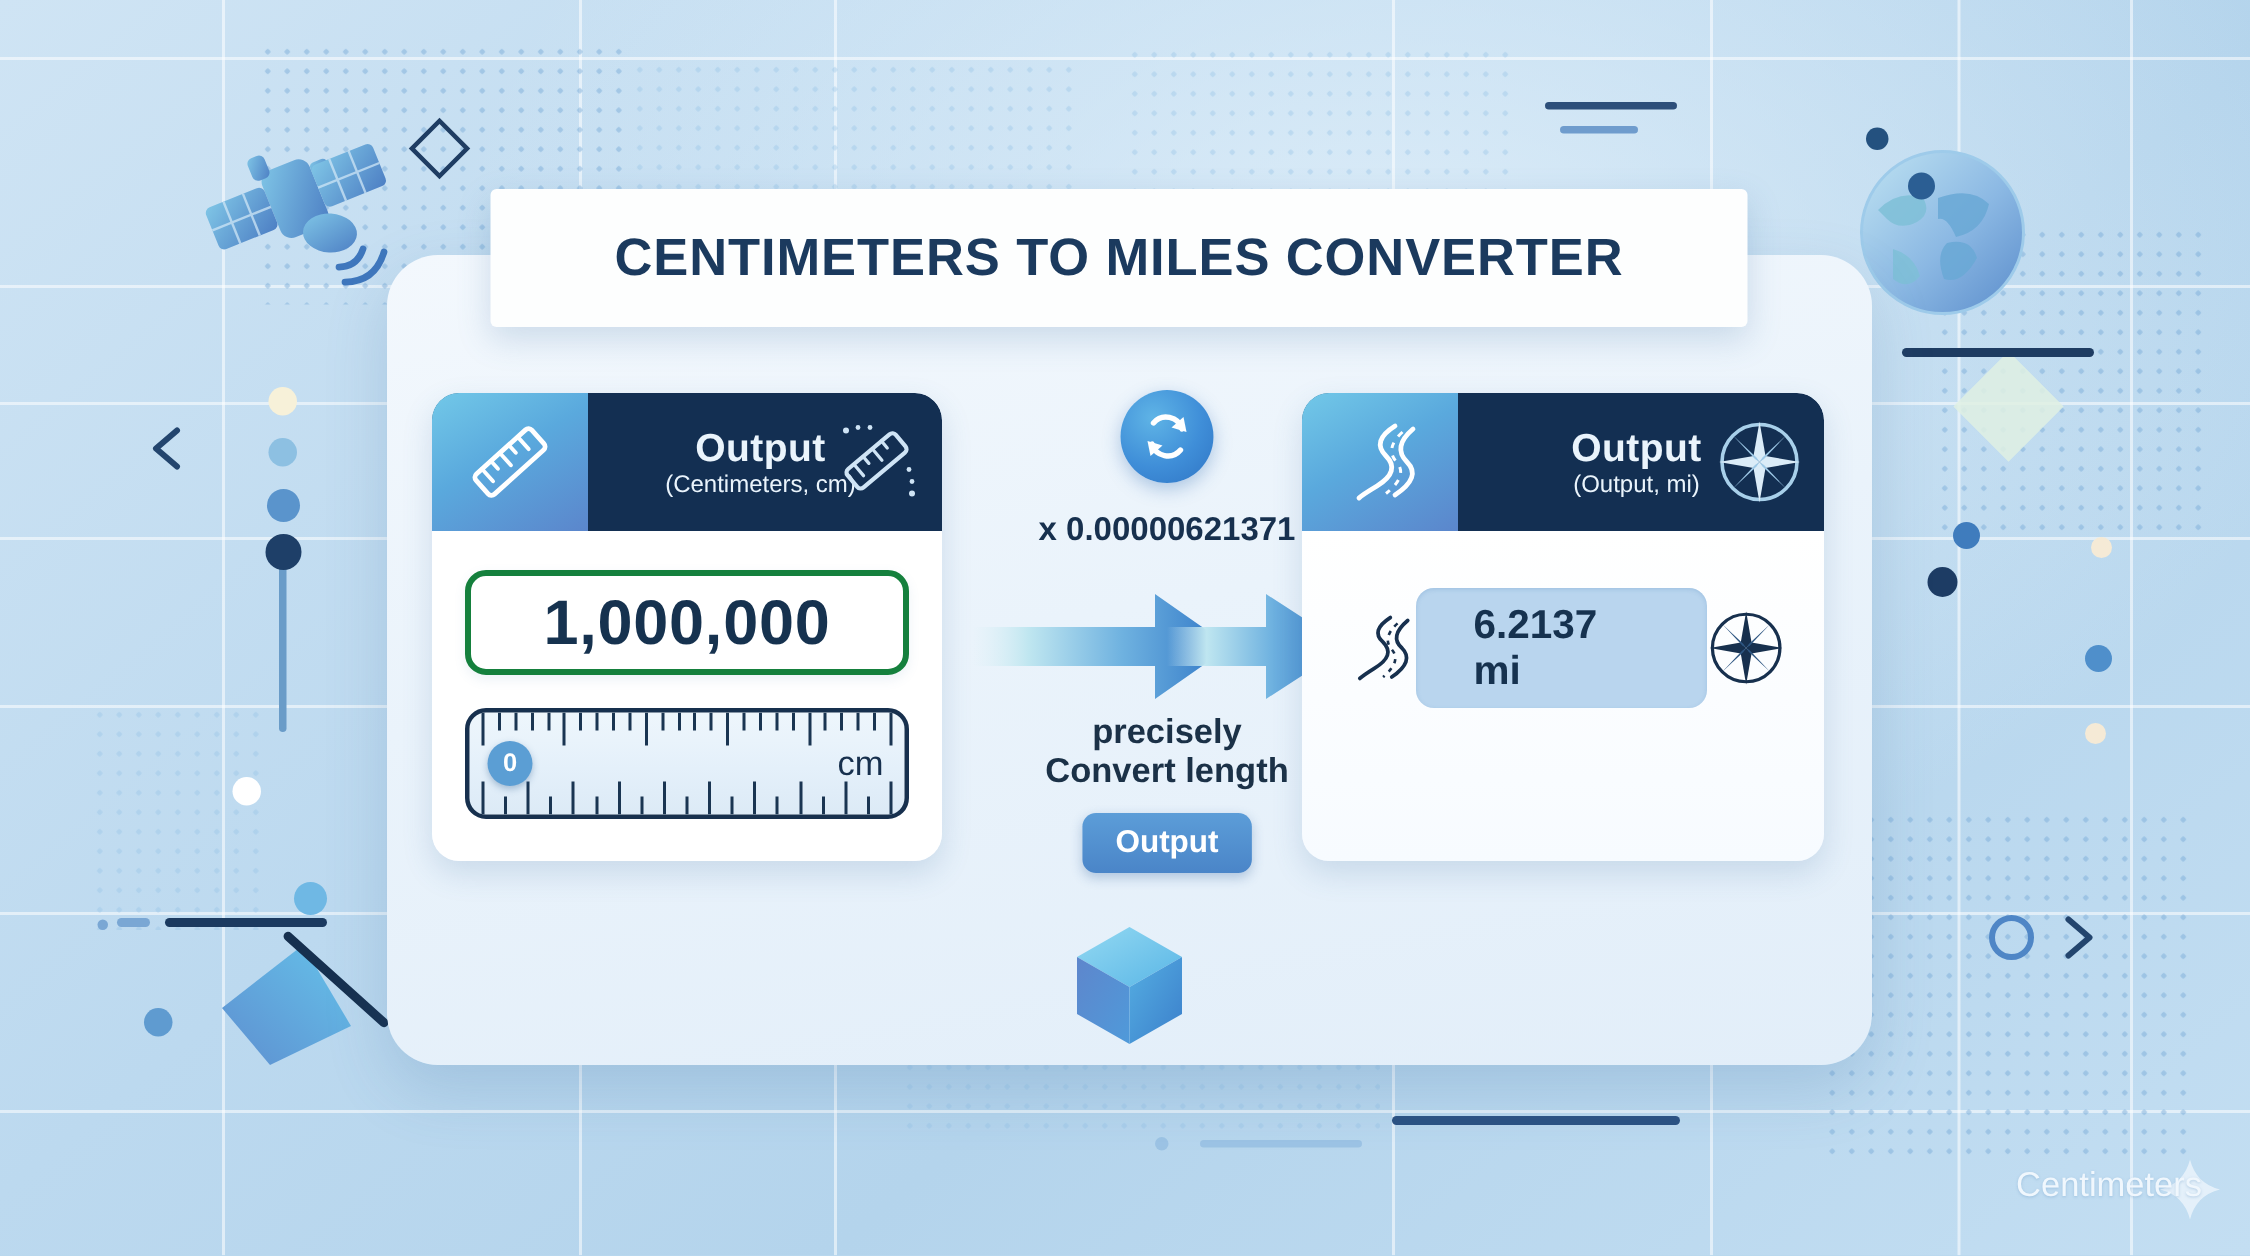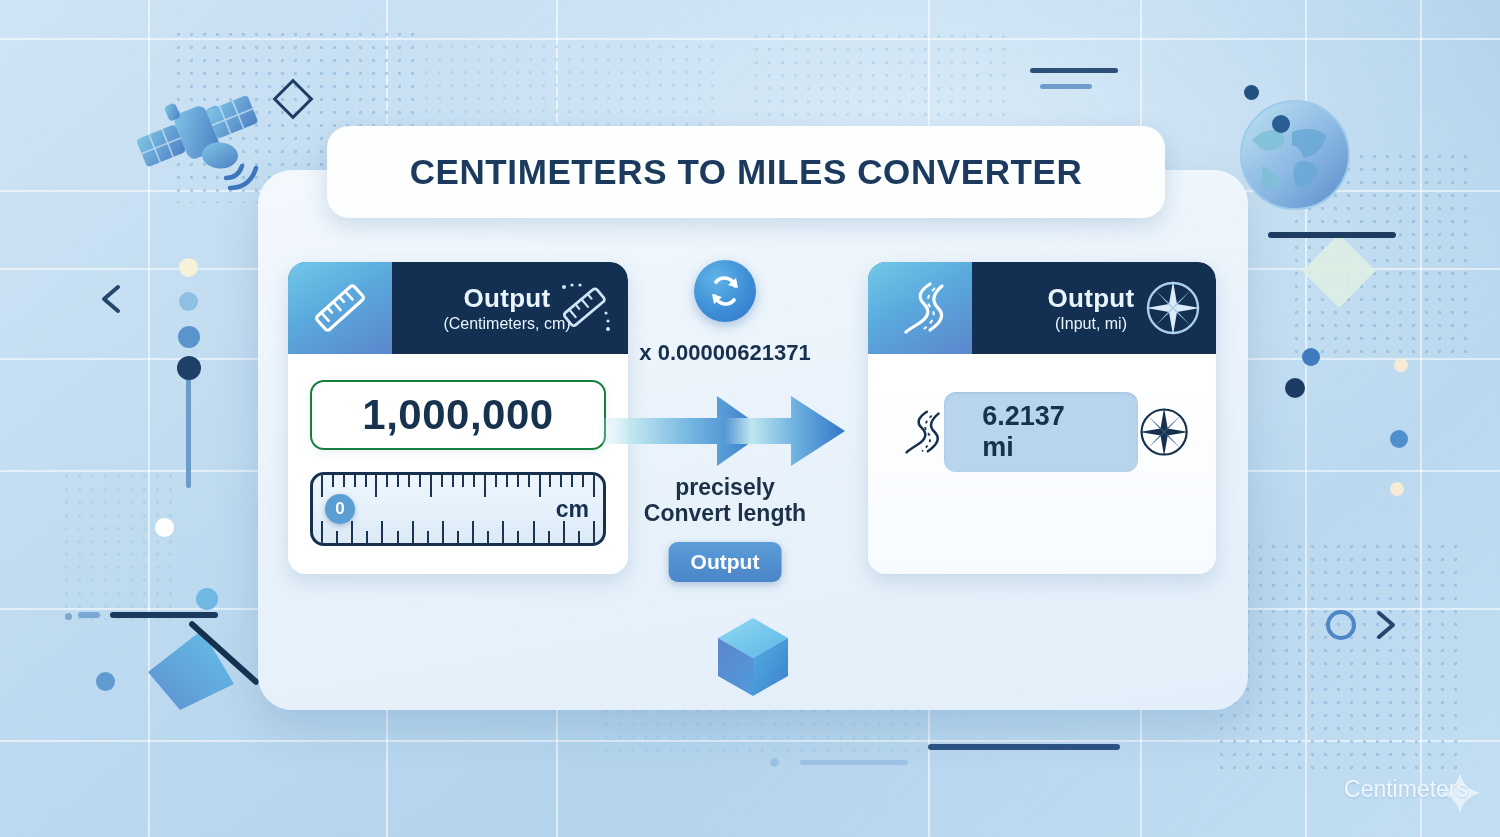--- a/index.html
+++ b/index.html
@@ -55,21 +55,21 @@
     border-radius: 34px;
     box-shadow: 0 16px 42px rgba(60,110,160,0.20);
   }
 
   
   .title-pill {
     position: absolute;
     left: 327px; top: 126px;
     width: 838px; height: 92px;
     background: #fdfefe;
-    border-radius: 22px;
+    border-radius: 4px;
     box-shadow: 0 8px 22px rgba(70,120,170,0.22);
     display: flex; align-items: center; justify-content: center;
   }
   .title-pill h1 {
     font-size: 35px;
     font-weight: bold;
     letter-spacing: .6px;
     color: #1b3a5e;
     font-family: "Liberation Sans", sans-serif;
     white-space: nowrap;
@@ -125,21 +125,21 @@
     background: linear-gradient(180deg, #ffffff 0%, #f7fbff 100%);
   }
 
   .value-box {
     height: 70px;
     border-radius: 14px;
     display: flex; align-items: center; justify-content: center;
   }
   .value-box.input {
     background: #ffffff;
-    border: 2px solid #15803d;
+    border: 4px solid #15803d;
     box-shadow: 0 3px 8px rgba(80,130,180,0.10);
   }
   .value-box.output {
     background: #e3eef9;
     border: 2px solid #cfe1f1;
     box-shadow: inset 0 1px 3px rgba(110,155,200,0.18);
   }
   .value-box span {
     font-size: 42px;
     font-weight: bold;
@@ -172,41 +172,41 @@
     transform: translateY(-50%);
     width: 30px; height: 30px; border-radius: 50%;
     background: #5b9ed4;
     color: #ffffff; font-size: 17px; font-weight: bold;
     display: flex; align-items: center; justify-content: center;
     box-shadow: 0 2px 5px rgba(40,90,140,0.35);
   }
   .ruler .unit {
     position: absolute; right: 14px; top: 50%;
     transform: translateY(-50%);
-    font-size: 23px; font-weight: bold; color: #17304e;
+    font-size: 23px; font-weight: normal; color: #17304e;
   }
 
   
   .result-row {
     margin-top: 20px;
     height: 64px;
     display: flex; align-items: center; justify-content: space-between;
     padding: 0 4px;
   }
   .result-chip {
     background: #b9d5ee;
     border-radius: 12px;
     padding: 9px 38px;
     font-size: 27px; font-weight: bold;
     color: #16324f;
     box-shadow: inset 0 1px 3px rgba(100,150,200,0.3);
   }
 
   
-  .mid { position: absolute; left: 605px; top: 246px; width: 240px; height: 340px; }
+  .mid { position: absolute; left: 658px; top: 246px; width: 240px; height: 340px; }
 
   .sync-icon {
     position: absolute; left: 50%; top: 14px;
     transform: translateX(-50%);
     width: 62px; height: 62px; border-radius: 50%;
     background: radial-gradient(circle at 35% 30%, #5fb4e6 0%, #3f8ed8 55%, #2f74c4 100%);
     display: flex; align-items: center; justify-content: center;
     box-shadow: 0 4px 12px rgba(50,110,180,0.35);
   }
 
@@ -543,21 +543,21 @@
             <path d="M40 6 q-16 10 -6 20 q10 10 -6 20 q-10 6 -12 8"></path>
             <path d="M52 8 q-14 12 -4 22 q10 10 -8 22"></path>
           </g>
           <g stroke="#ffffff" stroke-width="2" stroke-dasharray="4 5" fill="none">
             <path d="M45 10 q-12 11 -4 20 q8 9 -7 21"></path>
           </g>
         </svg>
       </div>
       <div class="head-text">
         <div class="t1">Output</div>
-        <div class="t2">(Input, mi)</div>
+        <div class="t2">(Output, mi)</div>
       </div>
       <div class="head-right-icon">
         <svg width="58" height="58" viewBox="0 0 58 58">
           <circle cx="29" cy="29" r="25" fill="none" stroke="#a8d0ea" stroke-width="2.4"></circle>
           <polygon points="29,2 33,25 29,29 25,25" fill="#dbecf8"></polygon>
           <polygon points="29,56 33,33 29,29 25,33" fill="#dbecf8"></polygon>
           <polygon points="2,29 25,33 29,29 25,25" fill="#dbecf8"></polygon>
           <polygon points="56,29 33,33 29,29 33,25" fill="#dbecf8"></polygon>
           <polygon points="11,11 27,26 29,29 26,27" fill="#9ec9e7"></polygon>
           <polygon points="47,47 31,32 29,29 32,31" fill="#9ec9e7"></polygon>

